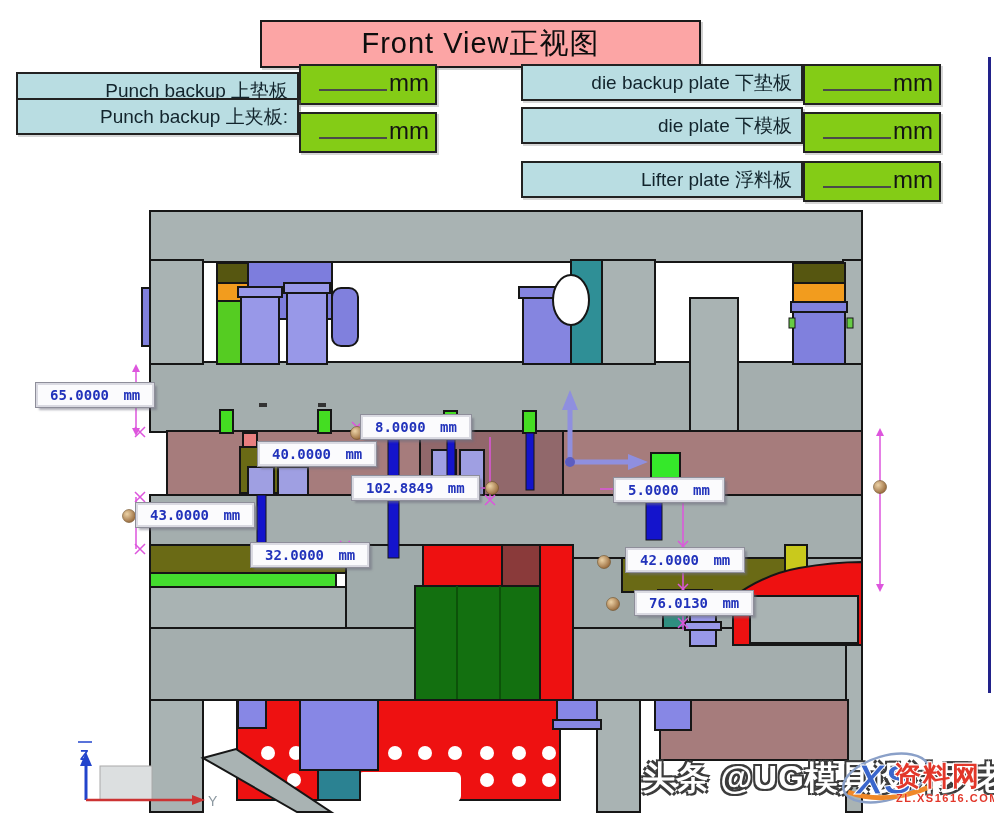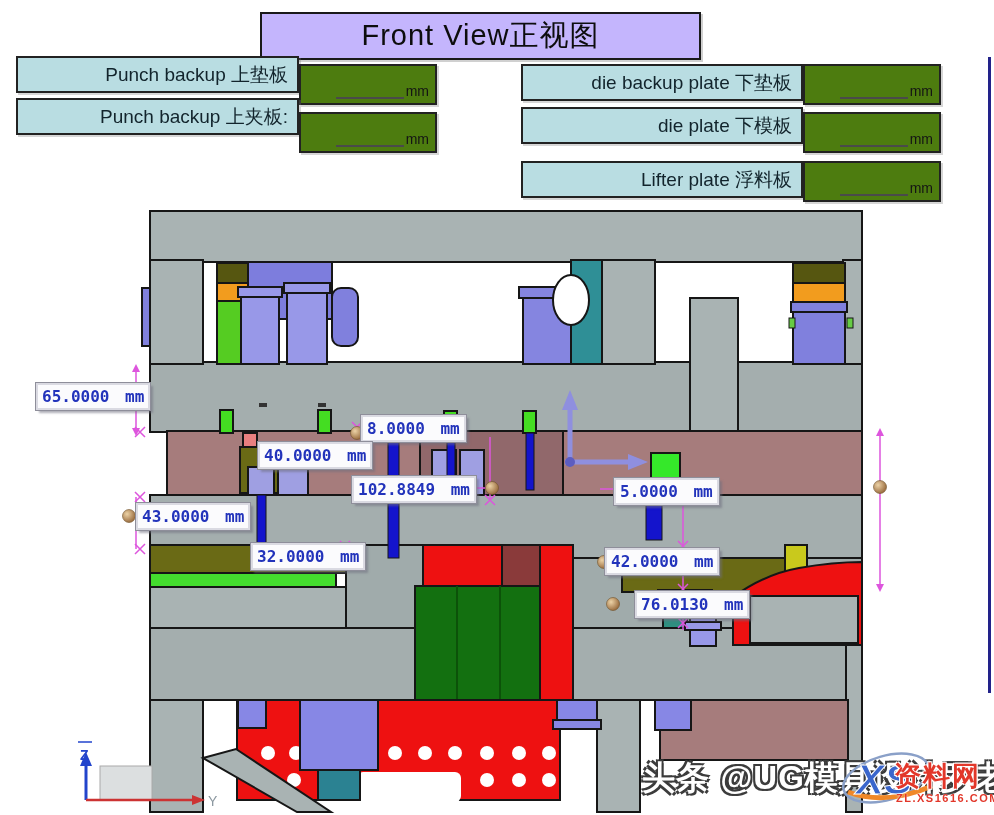--- a/index.html
+++ b/index.html
@@ -3,46 +3,46 @@
 <meta charset="utf-8">
 <style>
   html,body{margin:0;padding:0;}
   body{
     width:994px;height:815px;position:relative;background:#ffffff;
     font-family:"Liberation Sans",sans-serif;overflow:hidden;
   }
   .abs{position:absolute;}
   
   .title-box{
-    left:260px;top:12px;width:437px;height:44px;
-    background:#c4b5fd;border:2px solid #1a1a1a;
+    left:260px;top:20px;width:437px;height:44px;
+    background:#fca5a5;border:2px solid #1a1a1a;
     display:flex;align-items:center;justify-content:center;
     font-size:29px;color:#0d0d0d;letter-spacing:1px;
     box-shadow:2px 2px 0 rgba(120,120,120,.35);
   }
   .lbl-box{
     background:#b9dde2;border:2px solid #222;height:33px;
     display:flex;align-items:center;justify-content:flex-end;
     padding-right:9px;font-size:19px;color:#12242c;
     box-shadow:2px 2px 0 rgba(120,120,120,.3);
   }
   .val-box{
-    background:#4d7c0f;border:2px solid #222;height:33px;
-    display:flex;align-items:flex-end;justify-content:flex-end;
-    padding:0 6px 4px 0;font-size:14px;color:#141414;
+    background:#84cc16;border:2px solid #222;height:33px;
+    display:flex;align-items:center;justify-content:flex-end;
+    padding:0 6px 4px 0;font-size:24px;color:#141414;
     box-shadow:2px 2px 0 rgba(120,120,120,.3);
   }
   .val-box .blank{display:inline-block;width:68px;height:14px;border-bottom:2px solid #4a4a4a;margin-right:2px;}
   
   .dim{
     position:absolute;z-index:4;
     background:#fbfbfd;border:2px solid #dadae2;outline:1px solid #8e8e9a;
     box-shadow:3px 3px 2px rgba(110,110,125,.55);
     font-family:"DejaVu Sans Mono",monospace;font-weight:bold;
-    font-size:16px;color:#2233bb;padding:2px 4px;white-space:nowrap;word-spacing:6px;
+    font-size:14px;color:#2233bb;padding:2px 12px;white-space:nowrap;word-spacing:6px;
   }
   
   .watermark{
     left:642px;top:756px;z-index:6;font-size:33px;font-weight:bold;color:#ffffff;
     letter-spacing:1px;white-space:nowrap;
     text-shadow:-2px -2px 0 #3c3c3c,2px -2px 0 #3c3c3c,-2px 2px 0 #3c3c3c,2px 2px 0 #3c3c3c;
   }
   .logo{left:840px;top:740px;width:154px;height:74px;z-index:7;}
   .logo .name{
     position:absolute;left:46px;top:18px;font-size:27px;font-weight:bold;color:#e2372a;
@@ -229,21 +229,21 @@
     <text x="208" y="806" font-size="14" fill="#8c98a0">Y</text>
   </g>
 
   <rect x="988" y="57" width="3" height="636" fill="#22228a"></rect>
 </svg>
 
 <div class="abs title-box" style="z-index:5">
   <span>Front View正视图</span>
 </div>
 
-<div class="abs lbl-box" style="left:16px;top:56px;width:270px;z-index:5">
+<div class="abs lbl-box" style="left:16px;top:72px;width:270px;z-index:5">
   <span>Punch backup 上垫板</span>
 </div>
 <div class="abs val-box" style="left:299px;top:64px;width:128px;z-index:5">
   <span class="blank"></span>
     <span>mm</span>
 </div>
 
 <div class="abs lbl-box" style="left:16px;top:98px;width:270px;z-index:5">
   <span>Punch backup 上夹板:</span>
 </div>
@@ -276,21 +276,21 @@
     <span>mm</span>
 </div>
 
 <div class="dim" style="left:36px;top:383px"><span>65.0000 mm</span></div>
 <div class="dim" style="left:361px;top:415px"><span>8.0000 mm</span></div>
 <div class="dim" style="left:258px;top:442px"><span>40.0000 mm</span></div>
 <div class="dim" style="left:352px;top:476px"><span>102.8849 mm</span></div>
 <div class="dim" style="left:614px;top:478px"><span>5.0000 mm</span></div>
 <div class="dim" style="left:136px;top:503px"><span>43.0000 mm</span></div>
 <div class="dim" style="left:251px;top:543px"><span>32.0000 mm</span></div>
-<div class="dim" style="left:605px;top:548px"><span>42.0000 mm</span></div>
+<div class="dim" style="left:626px;top:548px"><span>42.0000 mm</span></div>
 <div class="dim" style="left:635px;top:591px"><span>76.0130 mm</span></div>
 
 <div class="abs watermark">
   <span>头条 @UG模具设计罗老师</span>
 </div>
 
 <div class="abs logo">
   <svg width="154" height="74" viewBox="0 0 154 74">
     <ellipse cx="46" cy="38" rx="44" ry="22" transform="rotate(-16 46 38)" fill="none" stroke="#8aa0c8" stroke-width="2.5"></ellipse>
     <path d="M8,52 Q46,66 92,46" fill="none" stroke="#f08828" stroke-width="5"></path>

